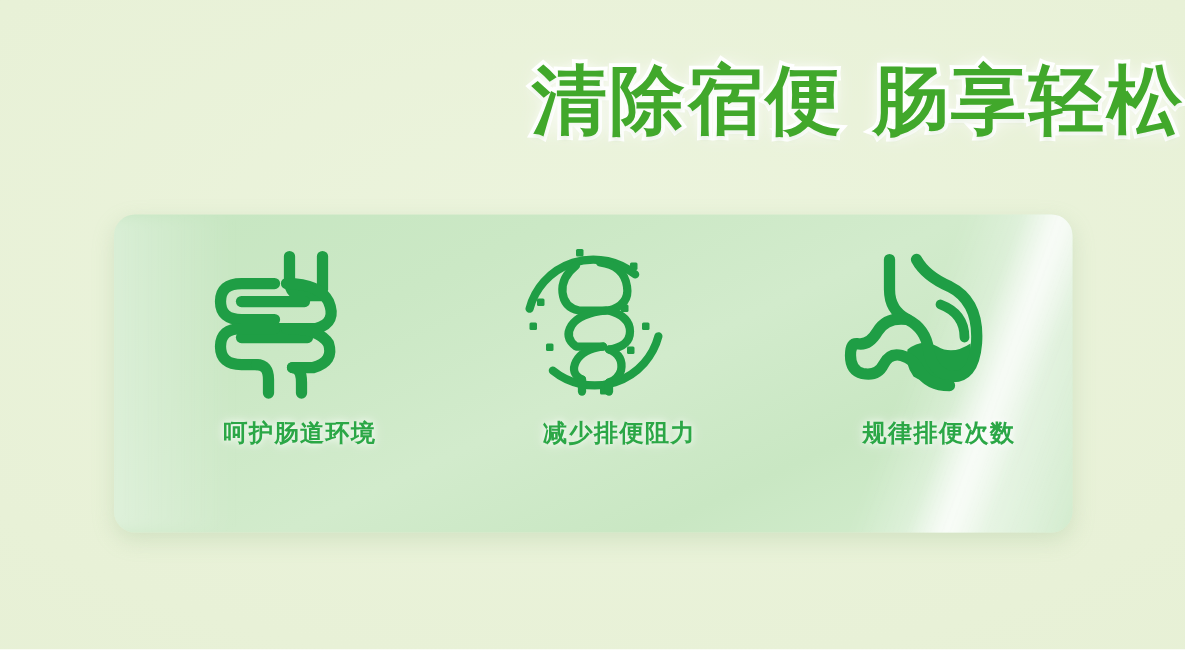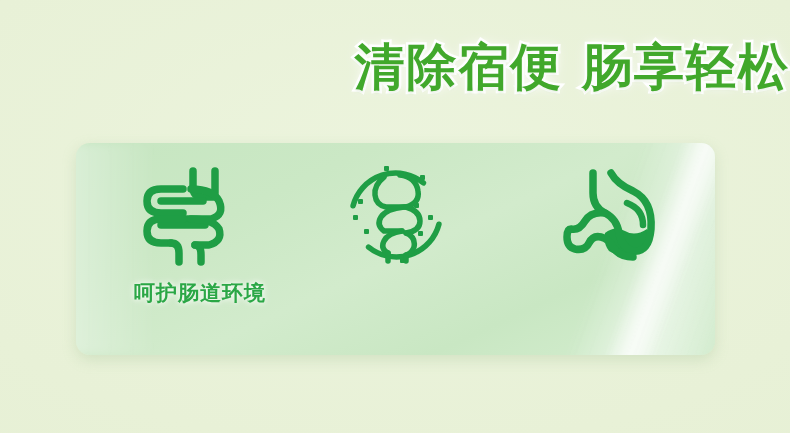--- a/index.html
+++ b/index.html
@@ -129,21 +129,21 @@
     height: 104px;
     display: flex;
     align-items: center;
     justify-content: center;
   }
   .icon-box svg { display: block; }
 
   .feature-label {
     margin-top: 12px;
     font-family: Liberation Sans, sans-serif;
-    font-size: 21px;
+    font-size: 16px;
     font-weight: bold;
     letter-spacing: 1px;
     color: #2ba746;
     text-shadow:
       0 0 5px rgba(255,255,255,0.9),
       0 0 10px rgba(255,255,255,0.6);
     white-space: nowrap;
     margin-left: 35px;
   }
 </style>
@@ -217,33 +217,35 @@
               <path d="M56 12 Q72 14 74 28 Q76 40 62 44"></path>
               <path d="M60 44 Q42 46 37 54 Q32 62 40 68 L58 68"></path>
               <path d="M62 44 Q76 48 76 58 Q76 68 62 70"></path>
               <path d="M58 68 Q44 70 40 78 Q36 86 44 90"></path>
               <path d="M62 70 Q72 74 70 84 Q68 90 62 92"></path>
               <path d="M44 90 L44 98"></path>
               <path d="M62 92 L62 98"></path>
             </g>
           </svg>
         </div>
+        <div class="feature-label">减少排便阻力</div>
       </div>
 
       <div class="feature">
         <div class="icon-box">
           <svg width="104" height="104" viewBox="0 0 104 104" fill="none" stroke="#1f9e45" stroke-width="7.5" stroke-linecap="round" stroke-linejoin="round">
 
             <path d="M48 70 Q58 62 68 68 Q78 74 90 66 Q92 80 80 88 Q64 96 52 88 Q46 80 48 70 Z" fill="#1f9e45" stroke="none"></path>
 
             <path d="M36 10 L36 30 Q36 44 48 50 Q60 56 62 70 Q64 84 76 88 Q92 90 94 66 Q96 38 76 28 Q60 21 54 10"></path>
 
             <path d="M48 50 Q34 48 28 58 Q22 68 14 66 Q10 66 10 74 Q10 84 18 86 Q28 88 32 80 Q36 72 44 74 Q52 76 56 84 Q62 94 76 94"></path>
 
             <path d="M70 40 Q86 46 86 62" stroke-width="6.5"></path>
           </svg>
         </div>
+        <div class="feature-label">规律排便次数</div>
       </div>
 
     </div>
   </div>
 
 </div>
 
 </body></html>

